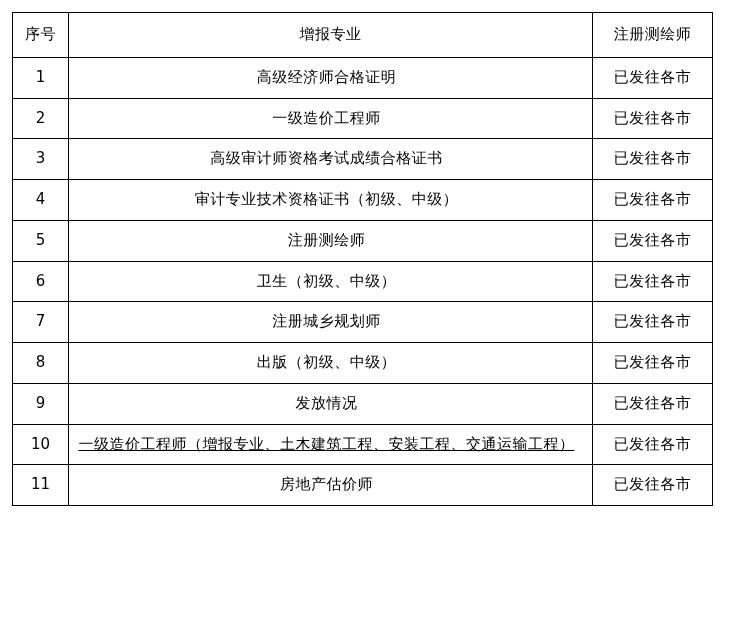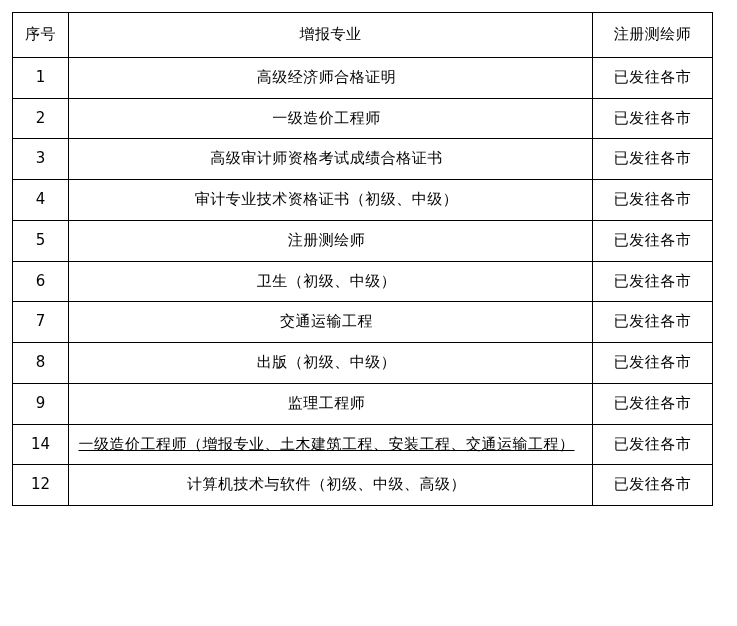--- a/index.html
+++ b/index.html
@@ -106,38 +106,38 @@
         <td class="col-name">注册测绘师</td>
         <td class="col-status">已发往各市</td>
       </tr>
       <tr>
         <td class="col-no">6</td>
         <td class="col-name">卫生（初级、中级）</td>
         <td class="col-status">已发往各市</td>
       </tr>
       <tr>
         <td class="col-no">7</td>
-        <td class="col-name">交通运输工程</td>
+        <td class="col-name">注册城乡规划师</td>
         <td class="col-status">已发往各市</td>
       </tr>
       <tr>
         <td class="col-no">8</td>
         <td class="col-name">出版（初级、中级）</td>
         <td class="col-status">已发往各市</td>
       </tr>
       <tr>
         <td class="col-no">9</td>
-        <td class="col-name">监理工程师</td>
+        <td class="col-name">发放情况</td>
         <td class="col-status">已发往各市</td>
       </tr>
       <tr>
-        <td class="col-no">14</td>
+        <td class="col-no">10</td>
         <td class="col-name"><span class="wrap2">一级造价工程师（增报专业、土木建筑工程、安装工程、交通运输工程）</span></td>
         <td class="col-status">已发往各市</td>
       </tr>
       <tr>
-        <td class="col-no">12</td>
-        <td class="col-name">计算机技术与软件（初级、中级、高级）</td>
+        <td class="col-no">11</td>
+        <td class="col-name">房地产估价师</td>
         <td class="col-status">已发往各市</td>
       </tr>
     </tbody>
   </table>
 </div>
 
 </body></html>

